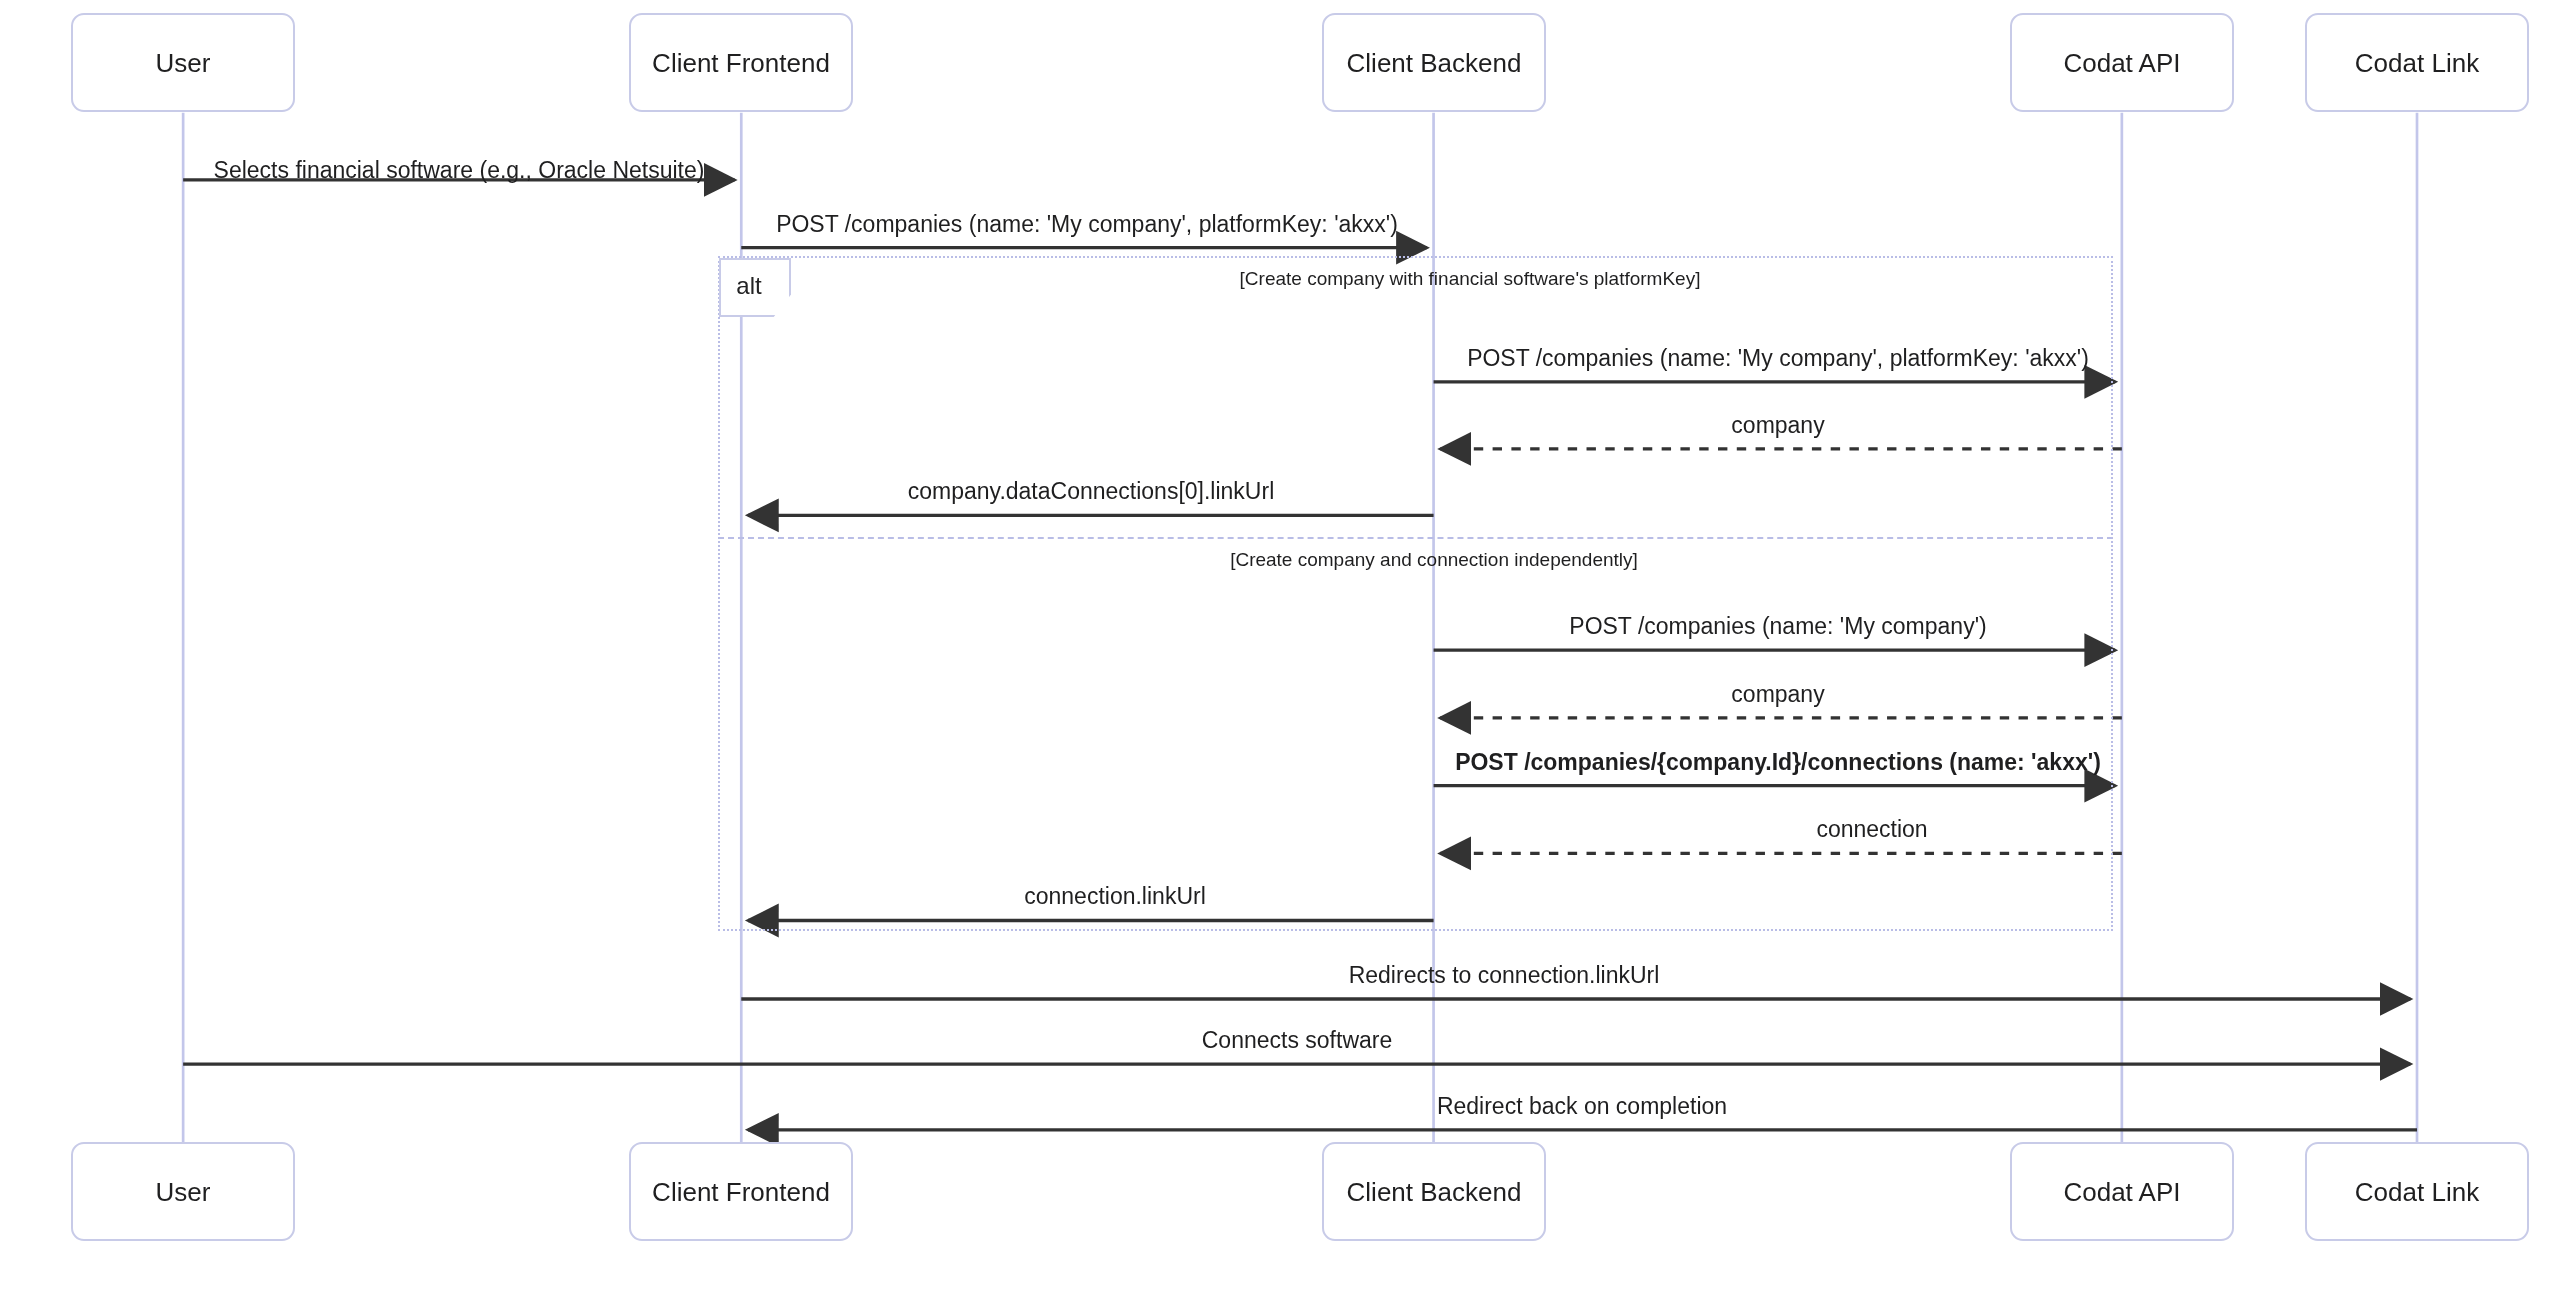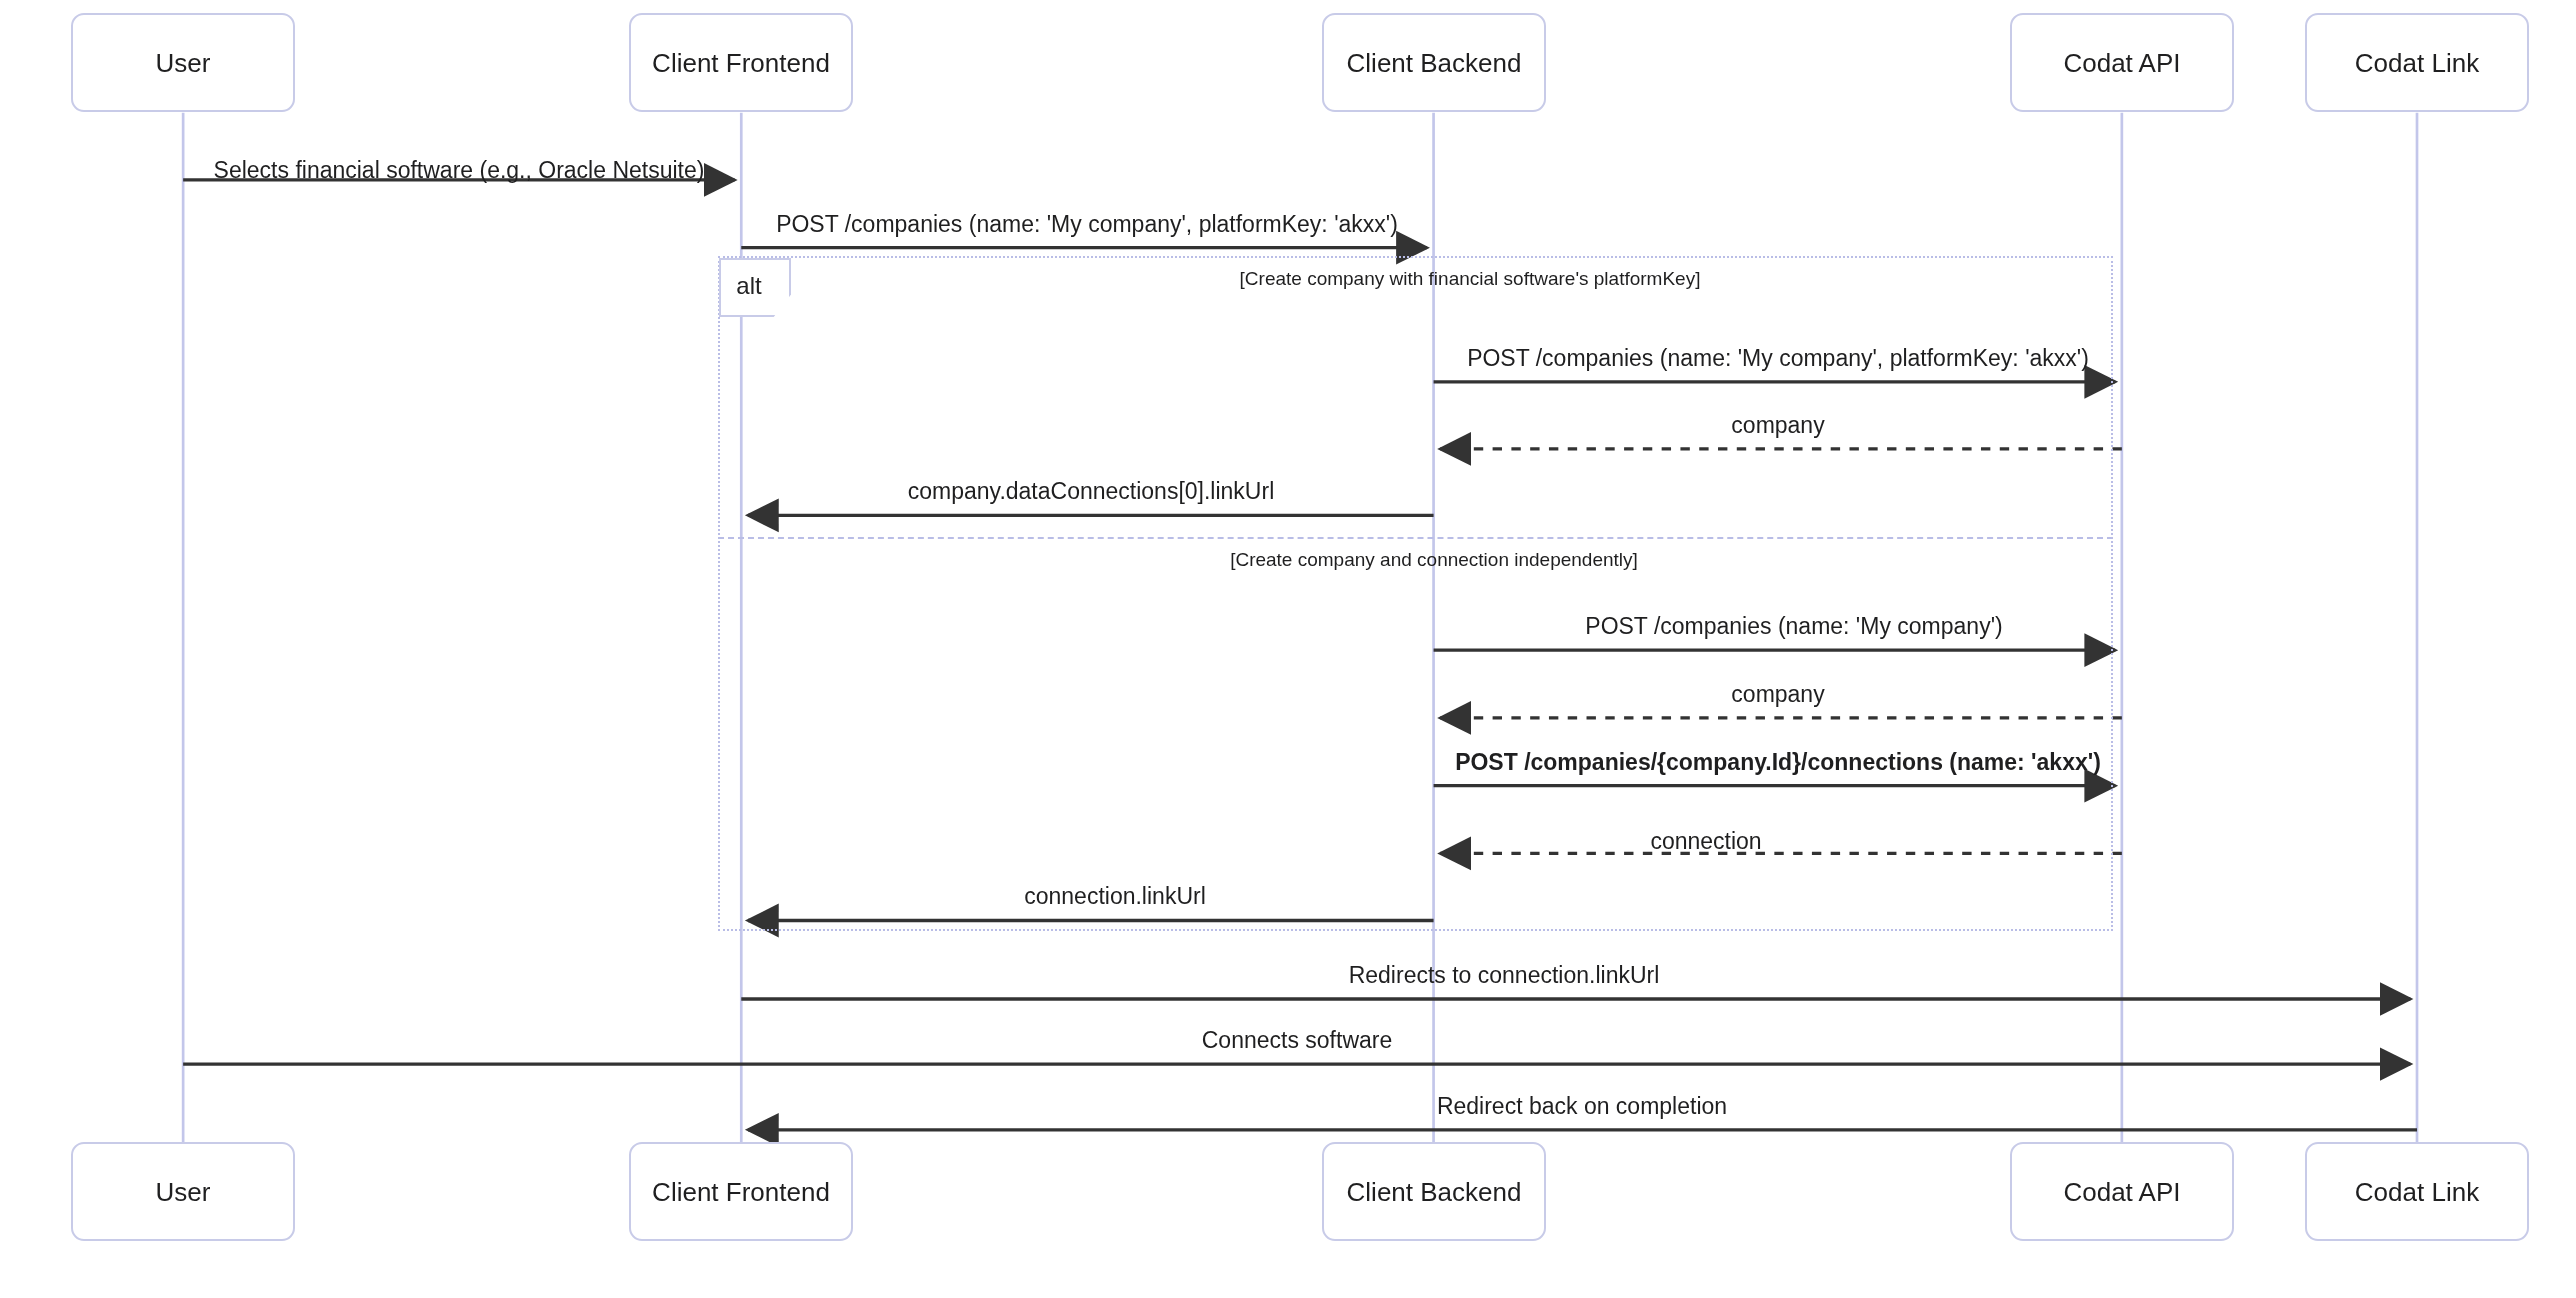--- a/index.html
+++ b/index.html
@@ -154,24 +154,24 @@
   </div>
 
   <div class="alt-cond" style="left:1470px; top:268px;">[Create company with financial software's platformKey]</div>
   <div class="alt-cond" style="left:1434px; top:549px;">[Create company and connection independently]</div>
 
   <div class="msg-label" style="left:459px; top:159px;">Selects financial software (e.g., Oracle Netsuite)</div>
   <div class="msg-label" style="left:1087px; top:213px;">POST /companies (name: 'My company', platformKey: 'akxx')</div>
   <div class="msg-label" style="left:1778px; top:347px;">POST /companies (name: 'My company', platformKey: 'akxx')</div>
   <div class="msg-label" style="left:1778px; top:414px;">company</div>
   <div class="msg-label" style="left:1091px; top:480px;">company.dataConnections[0].linkUrl</div>
-  <div class="msg-label" style="left:1778px; top:615px;margin-left:16px;">POST /companies (name: 'My company')</div>
+  <div class="msg-label" style="left:1778px; top:615px;">POST /companies (name: 'My company')</div>
   <div class="msg-label" style="left:1778px; top:683px;">company</div>
   <div class="msg-label" style="left:1778px; top:751px;font-weight:bold;">POST /companies/{company.Id}/connections (name: 'akxx')</div>
-  <div class="msg-label" style="left:1706px; top:818px;margin-top:12px;">connection</div>
+  <div class="msg-label" style="left:1872px; top:818px;">connection</div>
   <div class="msg-label" style="left:1091px; top:885px;margin-left:24px;">connection.linkUrl</div>
   <div class="msg-label" style="left:1504px; top:964px;">Redirects to connection.linkUrl</div>
   <div class="msg-label" style="left:1297px; top:1029px;">Connects software</div>
   <div class="msg-label" style="left:1582px; top:1095px;">Redirect back on completion</div>
 
   <div class="actor-box" style="left:71px; top:13.4px; width:224px; height:99px;">
     <span class="actor-label">User</span>
   </div>
   <div class="actor-box" style="left:629px; top:13.4px; width:224px; height:99px;">
     <span class="actor-label">Client Frontend</span>

